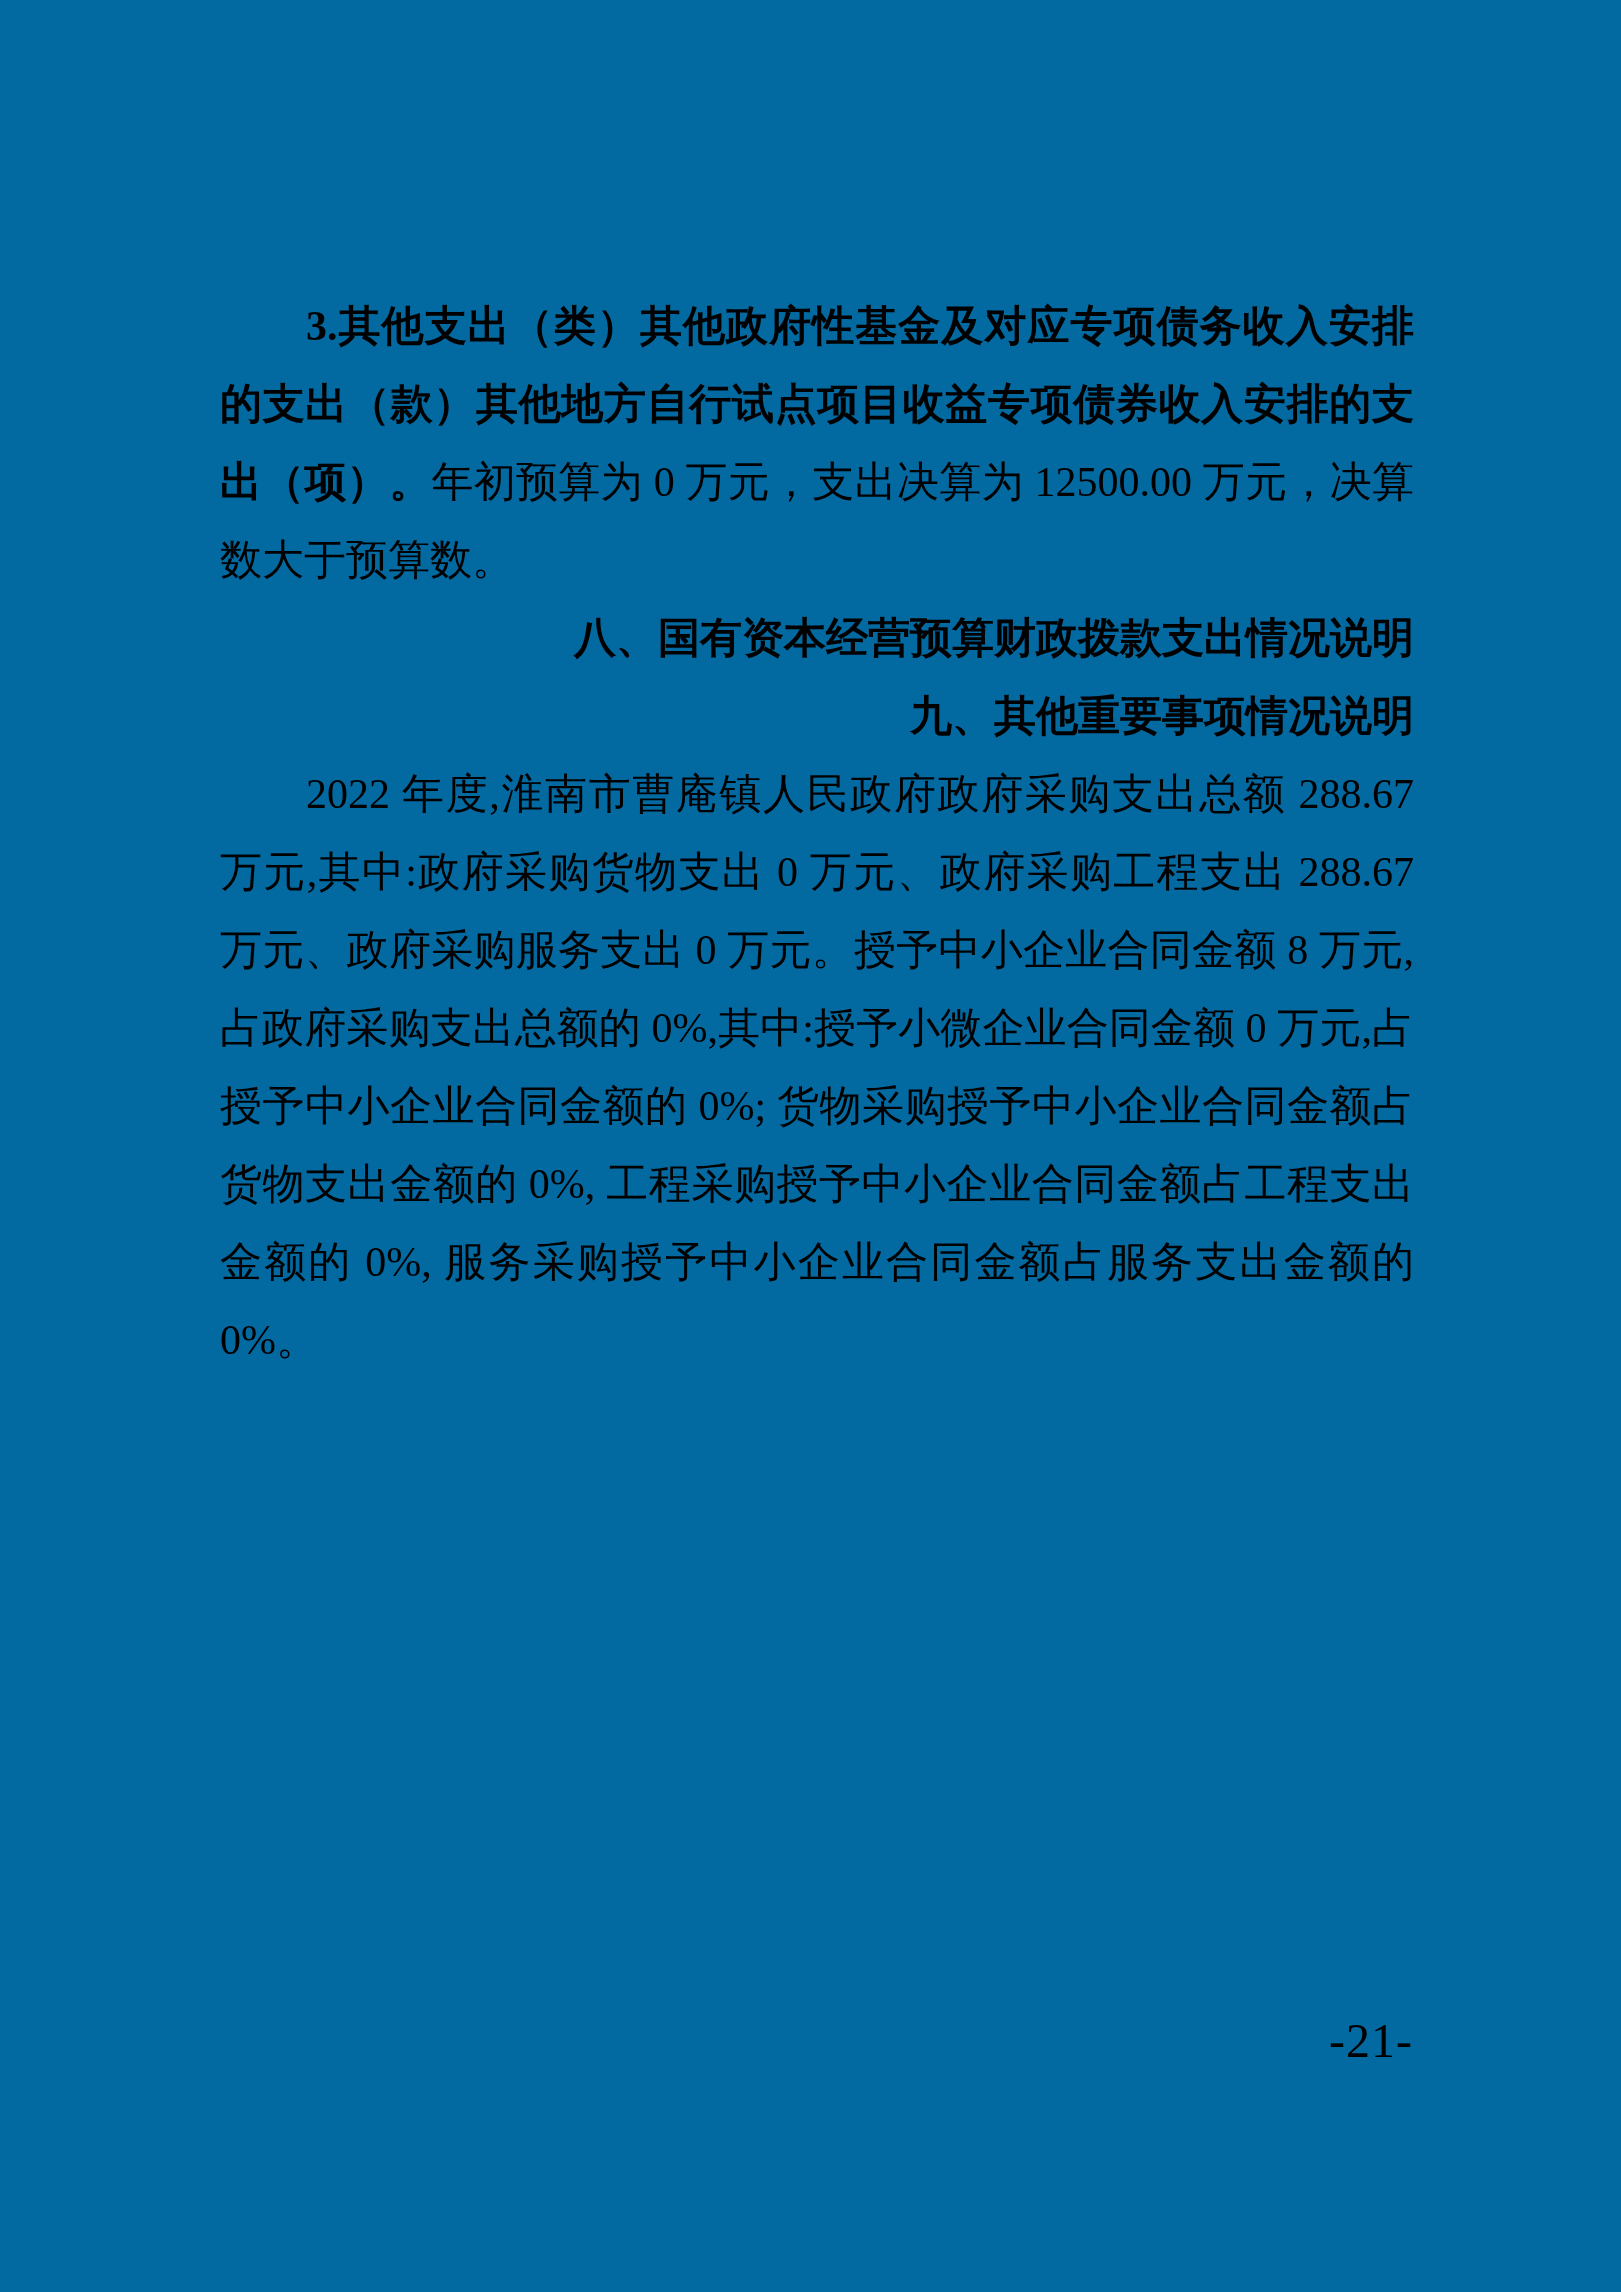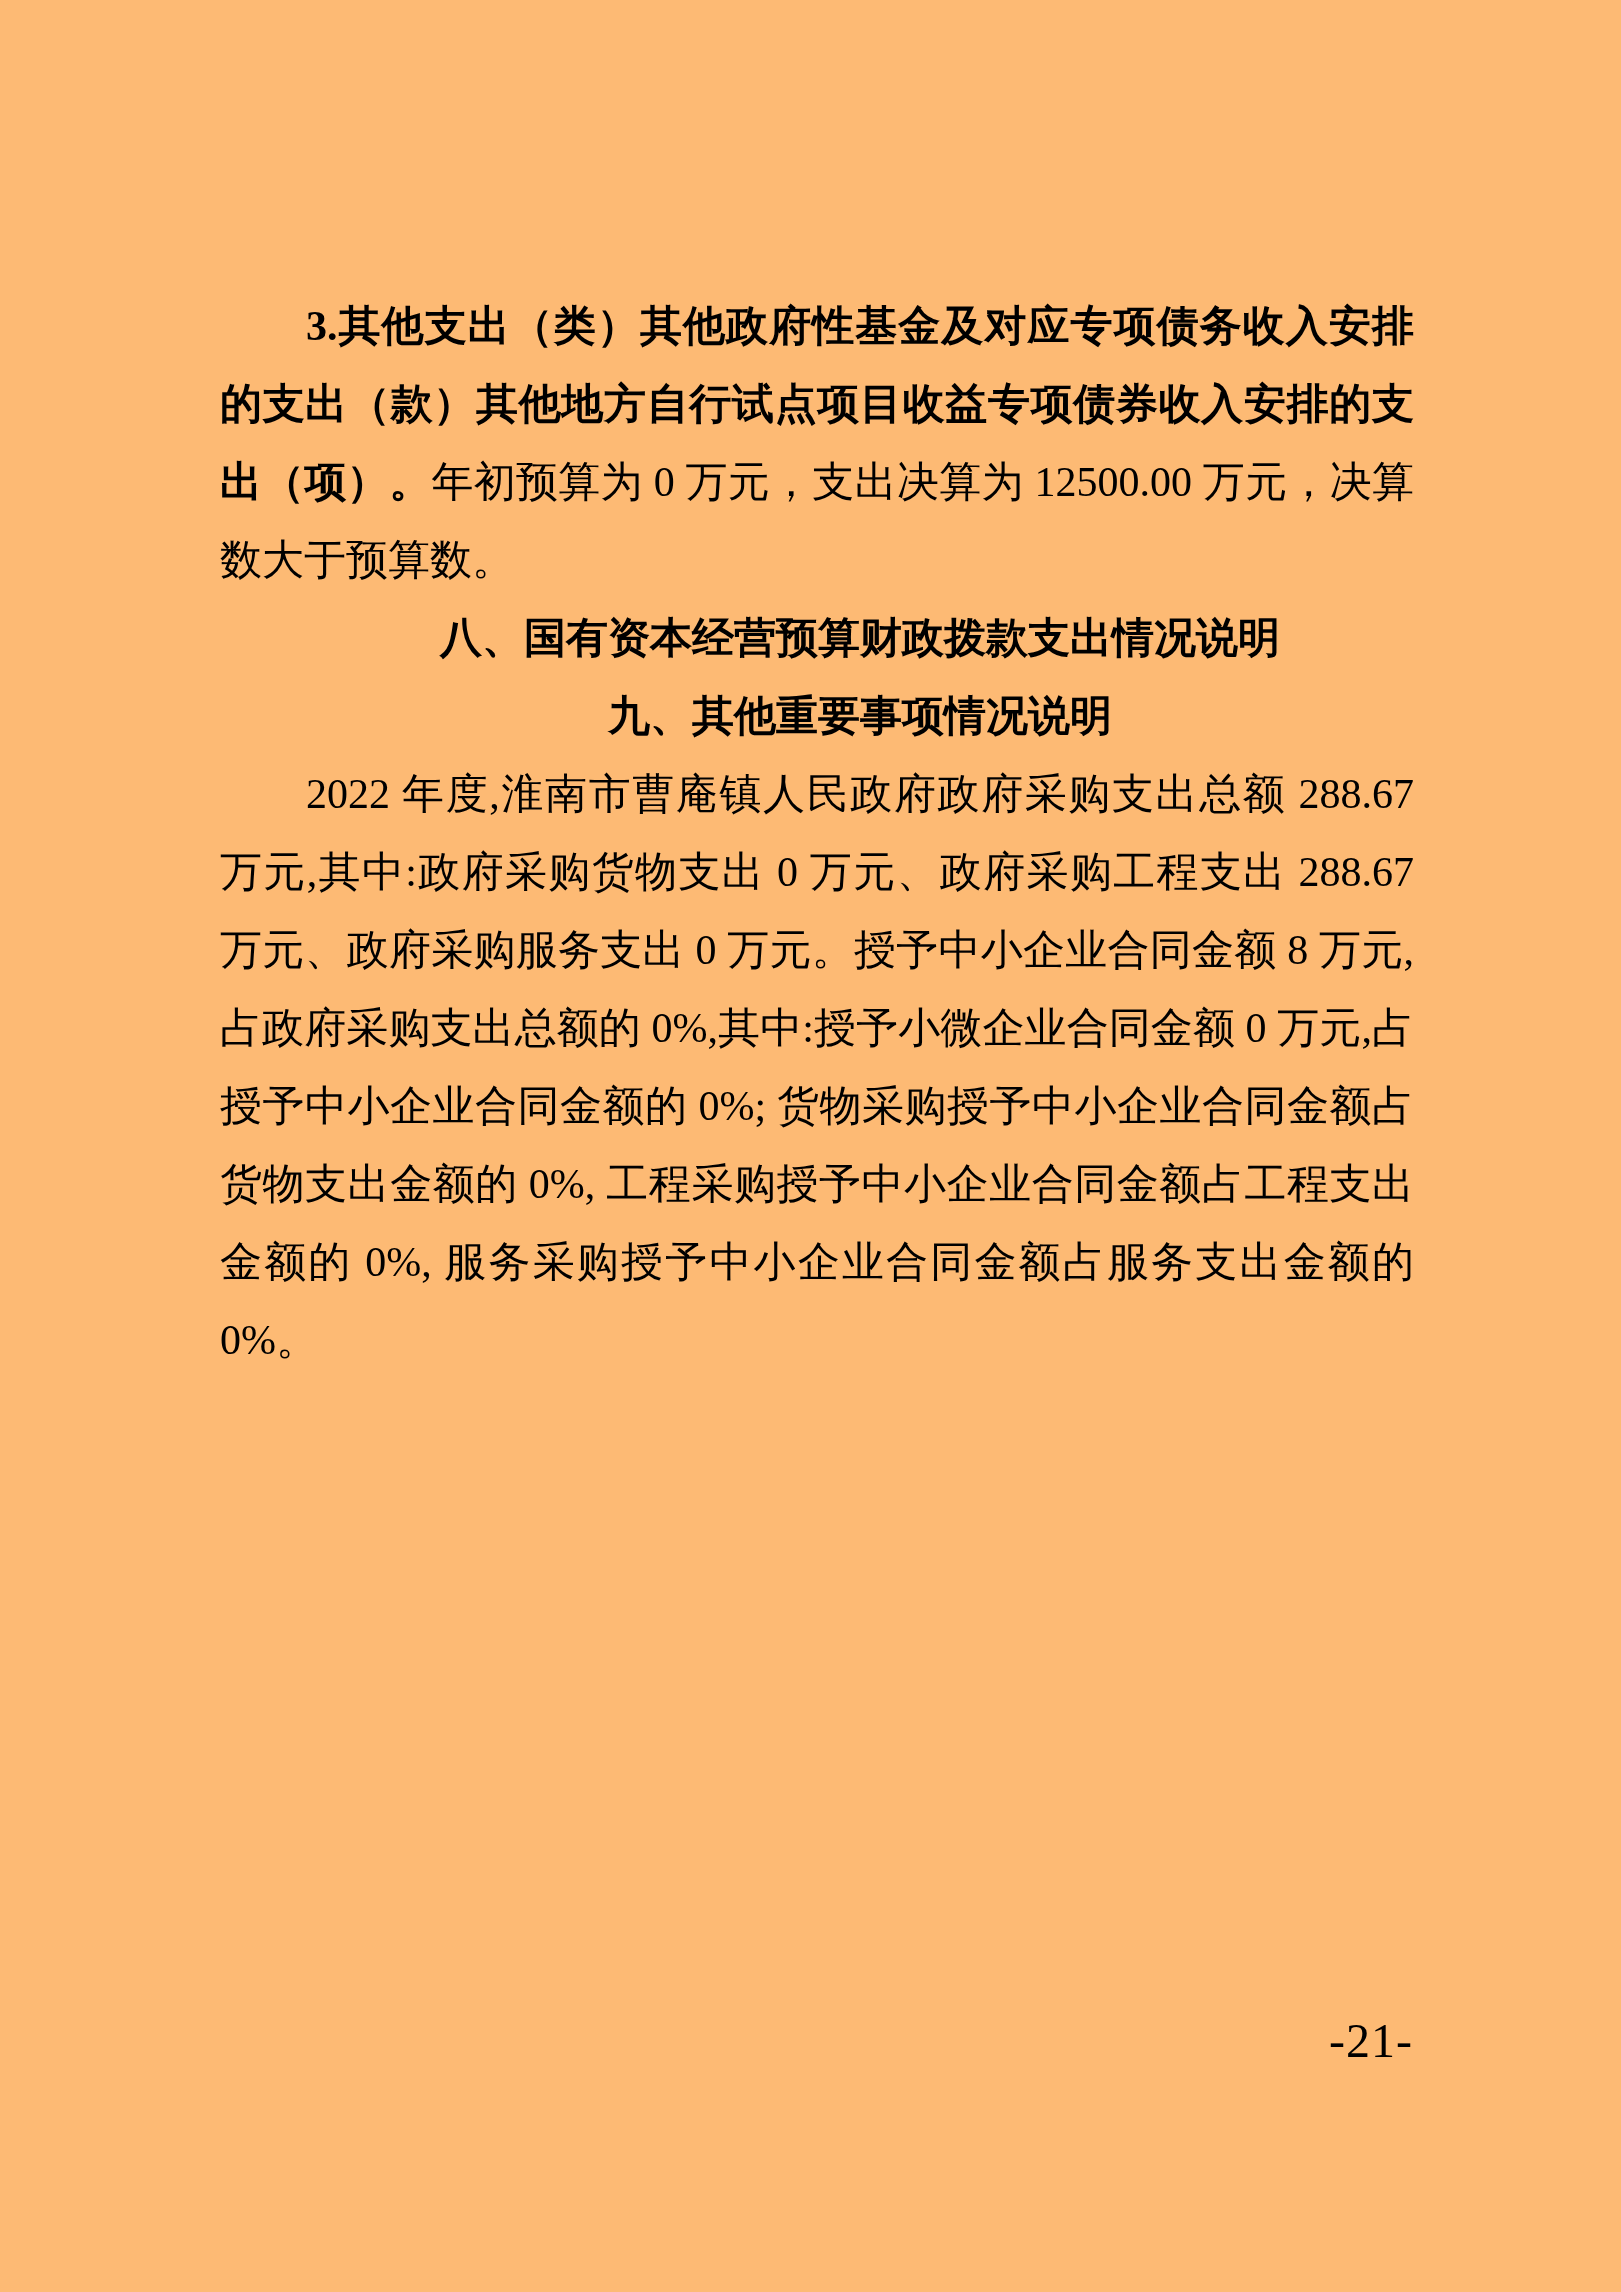--- a/index.html
+++ b/index.html
@@ -4,21 +4,21 @@
 <style>
   html, body {
     margin: 0;
     padding: 0;
     background: #ffffff;
   }
   .page {
     position: relative;
     width: 1621px;
     height: 2293px;
-    background: #fdba74;
+    background: #0369a1;
     color: #000000;
     font-family: "Liberation Serif", "DejaVu Serif", serif;
     overflow: hidden;
   }
   .doc {
     position: absolute;
     left: 220px;
     top: 287px;
     width: 1194px;
   }
@@ -29,21 +29,21 @@
     line-height: 78px;
     text-indent: 86px;
     text-align: justify;
     text-justify: inter-character;
     font-weight: normal;
     word-break: break-all;
     overflow-wrap: break-word;
   }
   .doc h2, .doc h3 {
     font-weight: bold;
-    text-align: center;
+    text-align: right;
   }
   .run-bold {
     font-weight: bold;
   }
   .page-number {
     position: absolute;
     right: 208px;
     top: 2017px;
     font-size: 48px;
     line-height: 47px;

